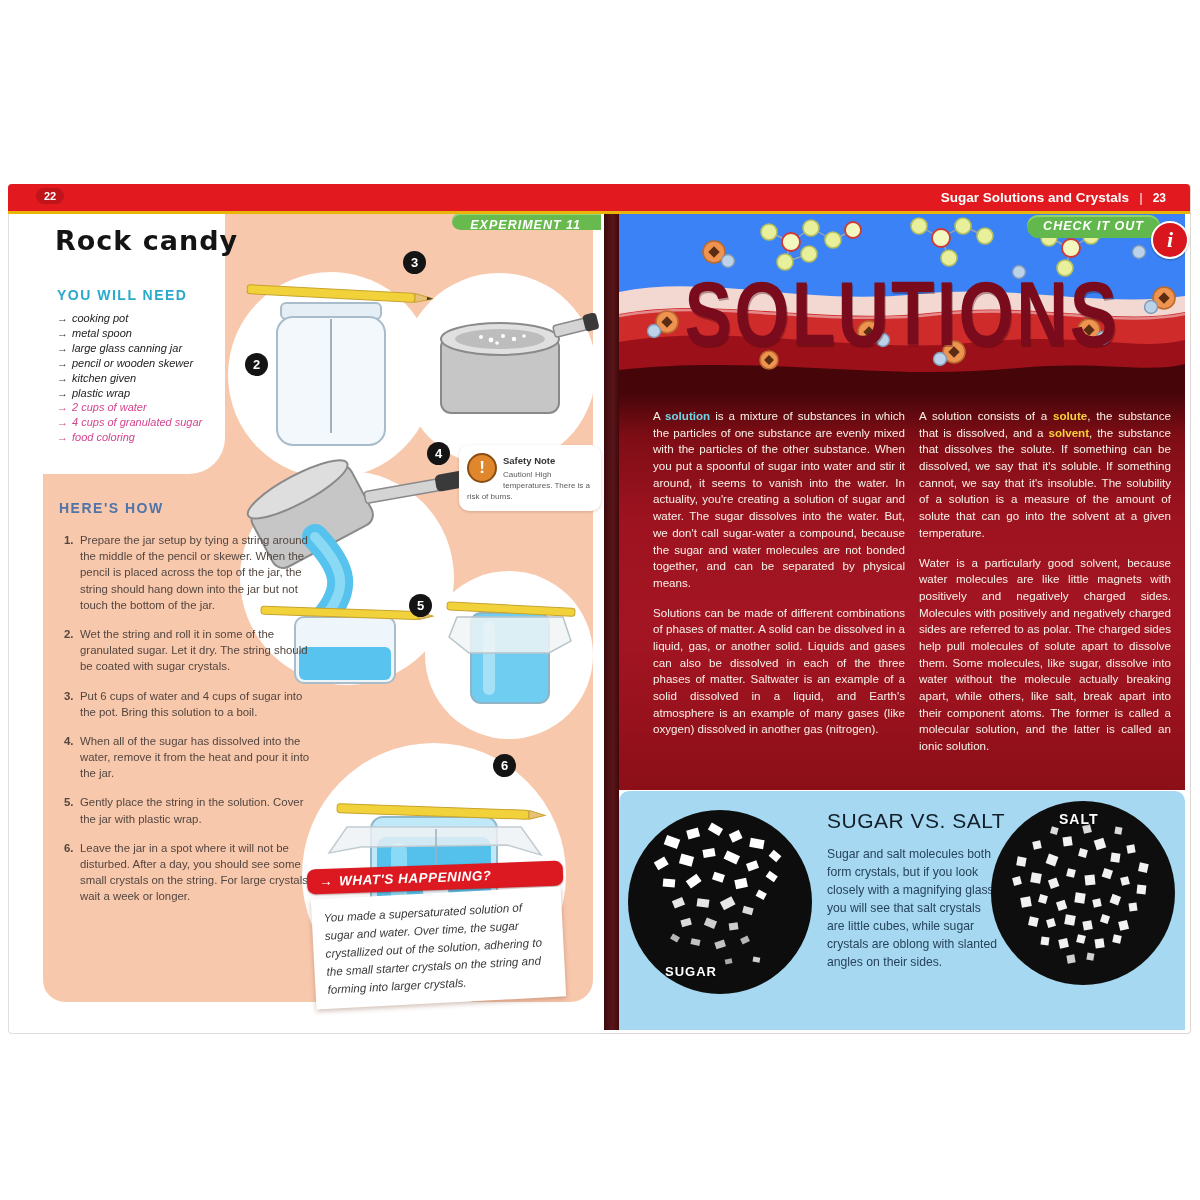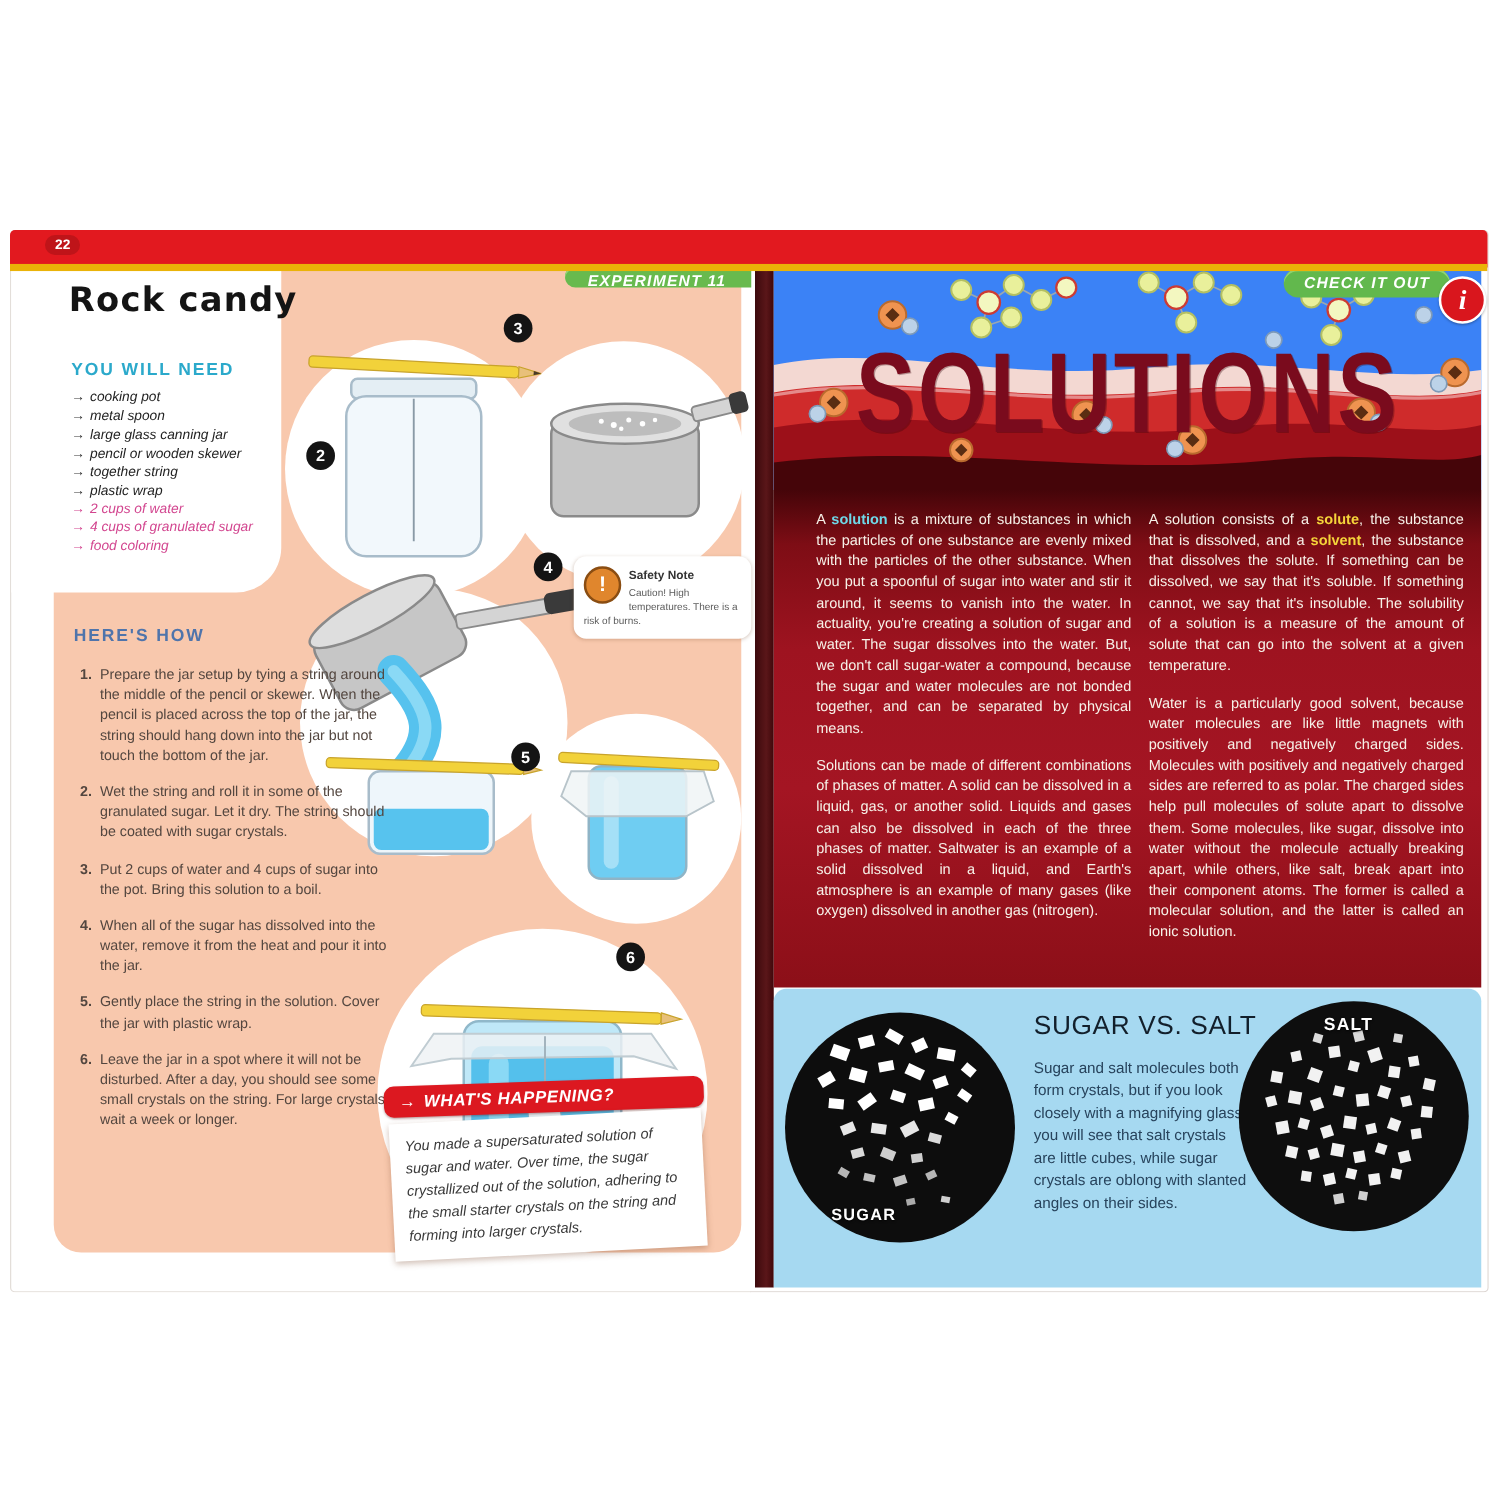--- a/index.html
+++ b/index.html
@@ -9,21 +9,21 @@
   }
 
   .spread { position:absolute; left:8px; top:184px; width:1182px; height:848px; }
 
   .page { position:absolute; top:0; height:848px; background:#fff; }
   .page-left  { left:0; width:592px; border:1px solid #e3ded9; border-right:none; border-radius:4px 0 0 4px; }
   .page-right { left:592px; width:590px; border:1px solid #ddd6d2; border-left:none; border-radius:0 4px 4px 0; }
 
   
   .header-bar { position:absolute; left:0; top:0; width:100%; height:27px;
-    background:#e2191f; border-bottom:6px solid #eab308; z-index:40; border-radius:4px 4px 0 0; }
+    background:#e2191f; border-bottom:3px solid #eab308; z-index:40; border-radius:4px 4px 0 0; }
   .pg-chip { position:absolute; left:28px; top:4px; background:#bf1419; color:#fff;
     font-weight:bold; font-size:11px; padding:2px 8px; border-radius:9px; }
   .hdr-right { position:absolute; right:24px; top:0; height:27px; display:flex;
     align-items:center; gap:10px; color:#fff; font-weight:bold; font-size:13.5px; }
   .hdr-right .divider { font-weight:normal; opacity:.9; }
   .hdr-right .pgnum { font-size:12px; }
 
   
   .salmon-panel { position:absolute; left:34px; top:27px; width:550px; height:790px;
     background:#f8c8ad; border-radius:22px 0 22px 22px; }
@@ -228,32 +228,32 @@
     <div class="experiment-badge">EXPERIMENT 11</div>
 
     <h1 class="rock-title">Rock candy</h1>
 
     <h2 class="ywn-heading">YOU WILL NEED</h2>
     <ul class="ywn-list">
       <li><span class="bullet">→</span><span>cooking pot</span></li>
       <li><span class="bullet">→</span><span>metal spoon</span></li>
       <li><span class="bullet">→</span><span>large glass canning jar</span></li>
       <li><span class="bullet">→</span><span>pencil or wooden skewer</span></li>
-      <li><span class="bullet">→</span><span>together string</span></li>
+      <li><span class="bullet">→</span><span>kitchen given</span></li>
       <li><span class="bullet">→</span><span>plastic wrap</span></li>
       <li class="pink"><span class="bullet">→</span><span>2 cups of water</span></li>
       <li class="pink"><span class="bullet">→</span><span>4 cups of granulated sugar</span></li>
       <li class="pink"><span class="bullet">→</span><span>food coloring</span></li>
     </ul>
 
     <h2 class="hh-heading">HERE'S HOW</h2>
     <ol class="steps">
       <li>Prepare the jar setup by tying a string around the middle of the pencil or skewer. When the pencil is placed across the top of the jar, the string should hang down into the jar but not touch the bottom of the jar.</li>
       <li>Wet the string and roll it in some of the granulated sugar. Let it dry. The string should be coated with sugar crystals.</li>
-      <li>Put 2 cups of water and 4 cups of sugar into the pot. Bring this solution to a boil.</li>
+      <li>Put 6 cups of water and 4 cups of sugar into the pot. Bring this solution to a boil.</li>
       <li>When all of the sugar has dissolved into the water, remove it from the heat and pour it into the jar.</li>
       <li>Gently place the string in the solution. Cover the jar with plastic wrap.</li>
       <li>Leave the jar in a spot where it will not be disturbed. After a day, you should see some small crystals on the string. For large crystals, wait a week or longer.</li>
     </ol>
 
     <div class="safety-note">
       <span class="safety-icon">!</span>
       <span class="safety-title">Safety Note</span>
       <p class="safety-body">Caution! High temperatures. There is a risk of burns.</p>
     </div>
@@ -459,15 +459,20 @@
             <rect x="128" y="30" width="7" height="7" transform="rotate(10 131 33)" fill-opacity="0.9"></rect>
           </g>
         </svg>
         <span class="circle-label salt-label">SALT</span>
       </div>
     </div>
   </div>
 
   <div class="header-bar">
     <span class="pg-chip">22</span>
+    <div class="hdr-right">
+      <span>Sugar Solutions and Crystals</span>
+      <span class="divider">|</span>
+      <span class="pgnum">23</span>
+    </div>
   </div>
 
 </div>
 
 </body></html>

